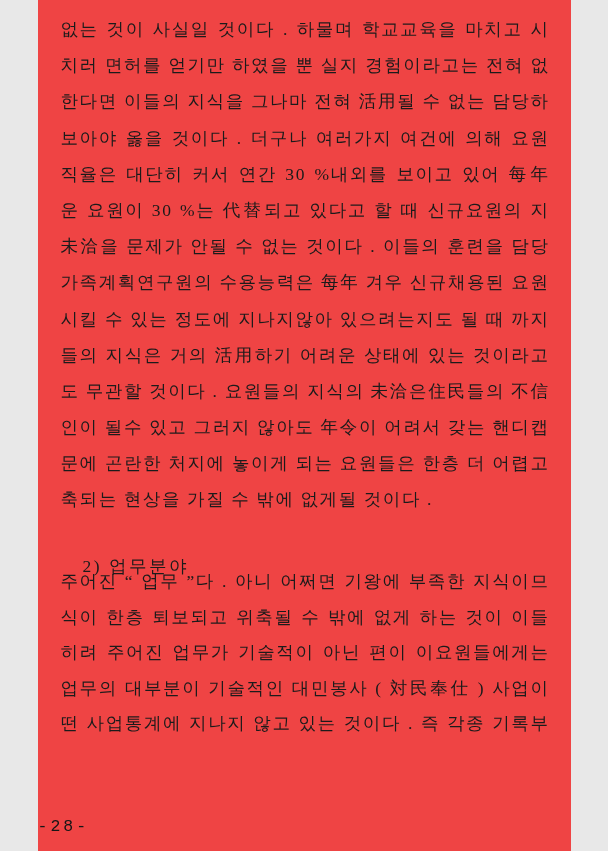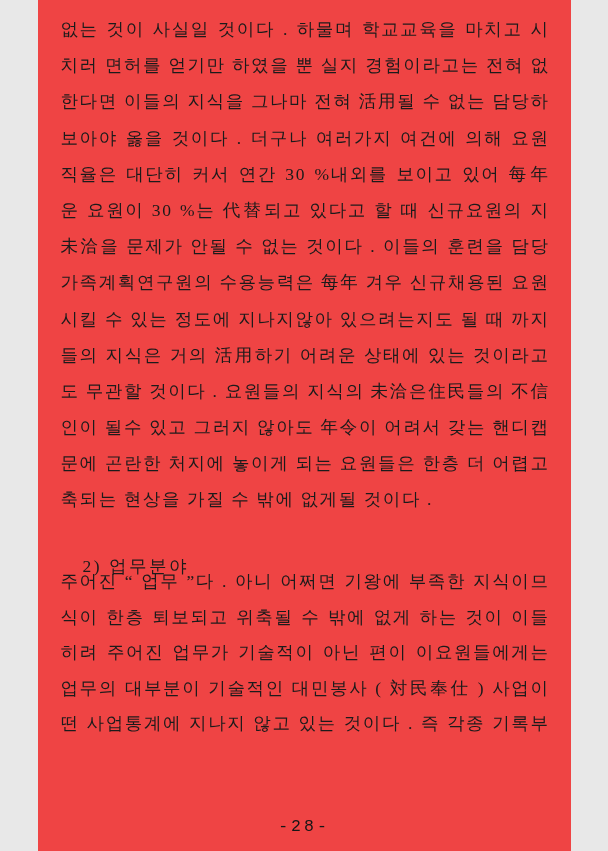--- a/index.html
+++ b/index.html
@@ -53,21 +53,21 @@
     line-height: 30px;
     letter-spacing: 2.5px;
     text-align: left;
     margin-top: 20px;
   }
   .page-number {
     position: absolute;
     top: 817px;
     left: 0;
     width: 100%;
-    text-align: center;
+    text-align: left;
     font-size: 16.5px;
     letter-spacing: 3px;
     font-family: "Liberation Mono", monospace;
     color: #161616;
   }
 </style>
 </head>
 <body>
 
 <div class="page">

